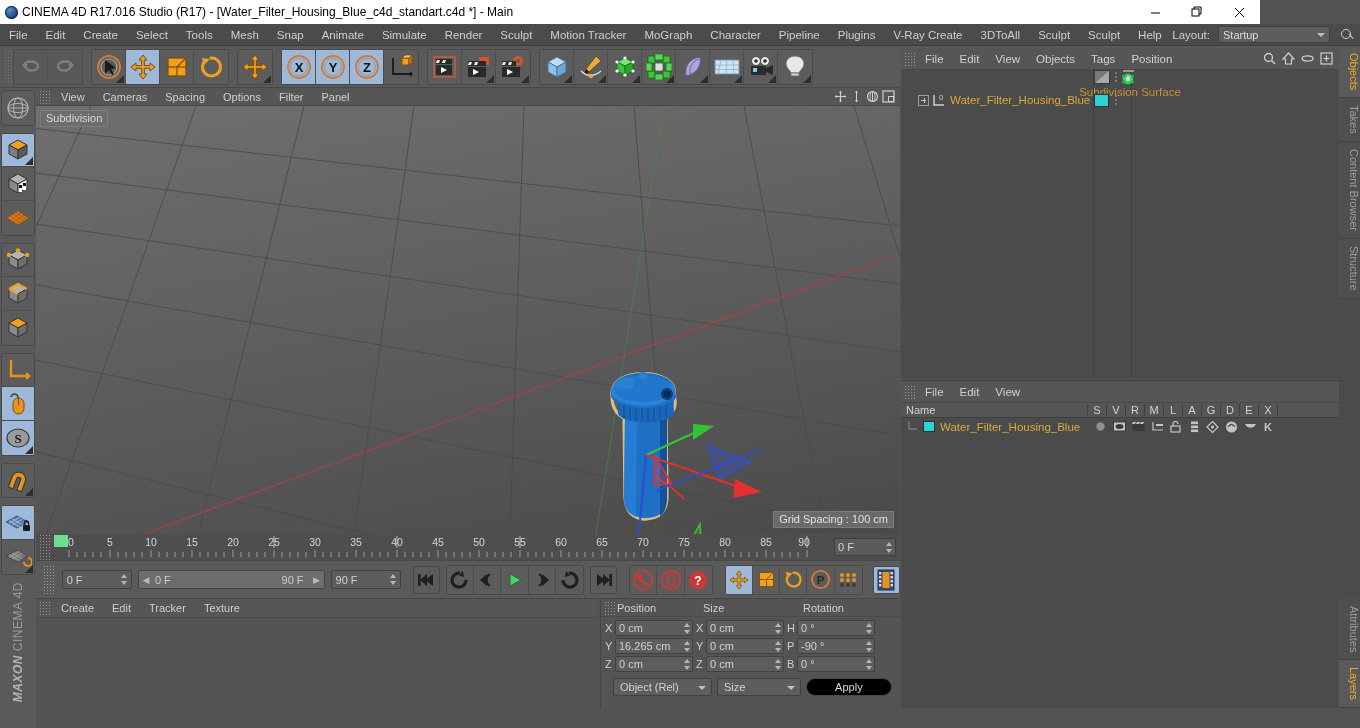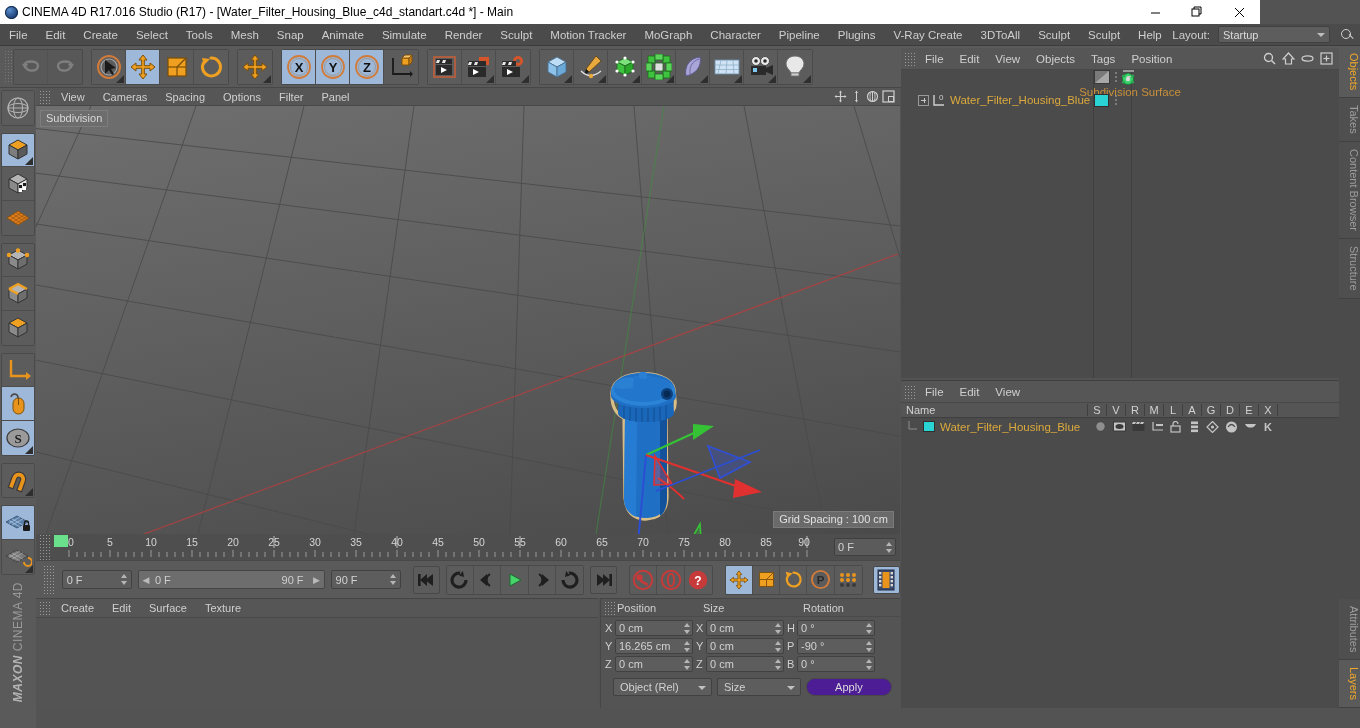--- a/index.html
+++ b/index.html
@@ -236,21 +236,21 @@
   .cm-drop {
     height: 18px; background: #5d5d5d; border: 1px solid #414141; border-radius: 2px;
     display: flex; align-items: center; padding: 0 16px 0 6px; font-size: 11px; color: #d2d2d2;
     position: relative;
   }
   .cm-drop .caret {
     position: absolute; right: 5px; top: 7px; width: 0; height: 0;
     border-left: 4px solid transparent; border-right: 4px solid transparent; border-top: 4px solid #c0c0c0;
   }
   .apply-btn {
-    width: 92px; height: 18px; border-radius: 9px; background: #4c1d95; border: 1px solid #484848;
+    width: 92px; height: 18px; border-radius: 9px; background: #000000; border: 1px solid #484848;
     display: flex; align-items: center; justify-content: center; font-size: 11px; color: #dcdcdc;
   }
 
   
   .objpanel {
     position: absolute; left: 901px; top: 48px; width: 438px; height: 330px;
     background: #4b4b4b;
   }
   .om-menu { height: 22px; background: #565656; display: flex; align-items: center; border-bottom: 1px solid #484848; }
   .om-menu .mi { padding: 0 8px; font-size: 11.5px; line-height: 22px; color: #cfcfcf; }
@@ -1139,21 +1139,21 @@
       </svg>
       <span class="corner"></span>
     </div>
   </div>
 
   <div class="matpanel">
     <div class="mm-menu">
       <div class="dotgrip"></div>
       <div class="mi">Create</div>
       <div class="mi">Edit</div>
-      <div class="mi">Surface</div>
+      <div class="mi">Tracker</div>
       <div class="mi">Texture</div>
     </div>
   </div>
 
   <div class="coordpanel">
     <div class="cm-head">
       <div class="dotgrip"></div>
       <div class="t" style="width:86px;">Position</div>
       <div class="t" style="width:100px;">Size</div>
       <div class="t">Rotation</div>

